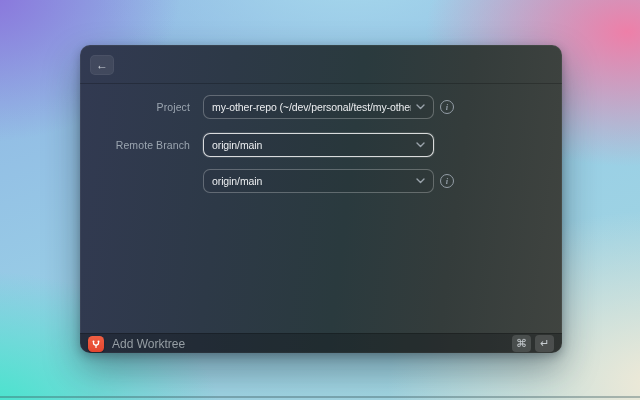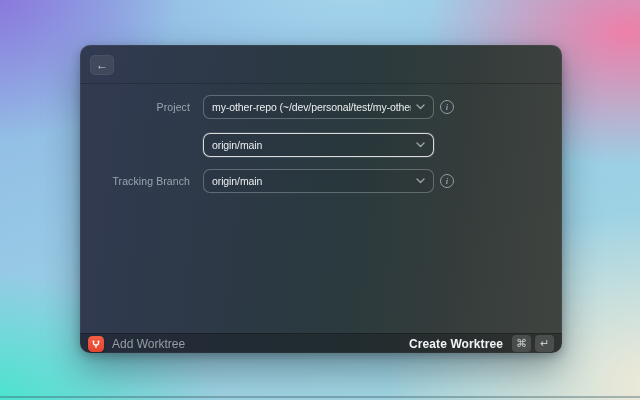--- a/index.html
+++ b/index.html
@@ -134,32 +134,32 @@
               <polyline points="1,1 4.5,4.5 8,1" fill="none" stroke="#9aa3ab" stroke-width="1.4" stroke-linecap="round" stroke-linejoin="round"></polyline>
             </svg>
         </span>
       </div>
       <div class="info-icon">
         <span>i</span>
       </div>
     </div>
 
     <div class="row row-2">
+      <div class="row-label">Remote Branch</div>
       <div class="select focused">
         <span class="select-value">origin/main</span>
         <span class="chevron">
           <svg width="9" height="6" viewBox="0 0 9 6">
               <polyline points="1,1 4.5,4.5 8,1" fill="none" stroke="#9aa3ab" stroke-width="1.4" stroke-linecap="round" stroke-linejoin="round"></polyline>
             </svg>
         </span>
       </div>
     </div>
 
     <div class="row row-3">
-      <div class="row-label">Tracking Branch</div>
       <div class="select">
         <span class="select-value">origin/main</span>
         <span class="chevron">
           <svg width="9" height="6" viewBox="0 0 9 6">
               <polyline points="1,1 4.5,4.5 8,1" fill="none" stroke="#9aa3ab" stroke-width="1.4" stroke-linecap="round" stroke-linejoin="round"></polyline>
             </svg>
         </span>
       </div>
       <div class="info-icon">
         <span>i</span>
@@ -170,20 +170,19 @@
       <div class="app-badge">
         <svg width="10" height="10" viewBox="0 0 16 16" fill="none" stroke="#ffffff" stroke-width="2" stroke-linecap="round">
           <circle cx="4" cy="4" r="1.6" fill="#ffffff" stroke="none"></circle>
           <circle cx="12" cy="4" r="1.6" fill="#ffffff" stroke="none"></circle>
           <path d="M4 5.5 v1 c0 2.2 1.6 3.2 4 3.2 s4 -1 4 -3.2 v-1"></path>
           <path d="M8 10 v3.5"></path>
         </svg>
       </div>
       <div class="footer-title">Add Worktree</div>
       <div class="create-btn">
-        <span class="create-label">Create Worktree</span>
         <span class="keycap">⌘</span>
         <span class="keycap">↵</span>
       </div>
     </div>
 
   </div>
 </div>
 
 </body></html>

